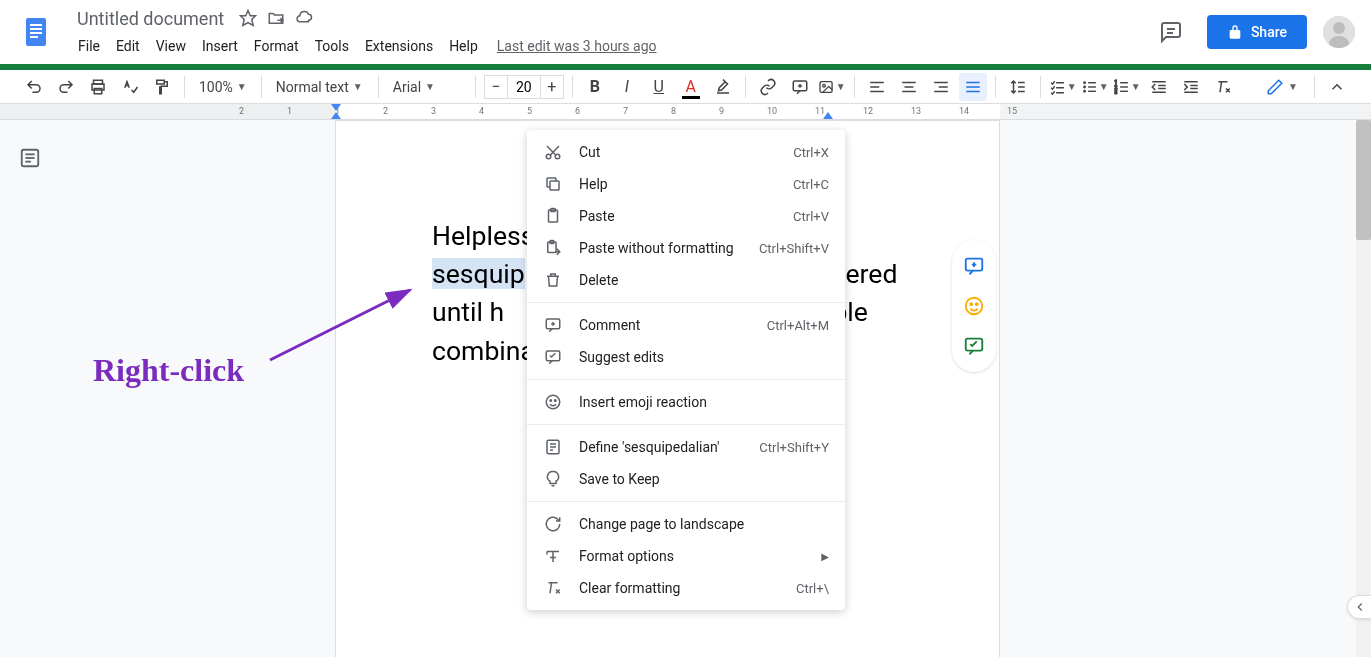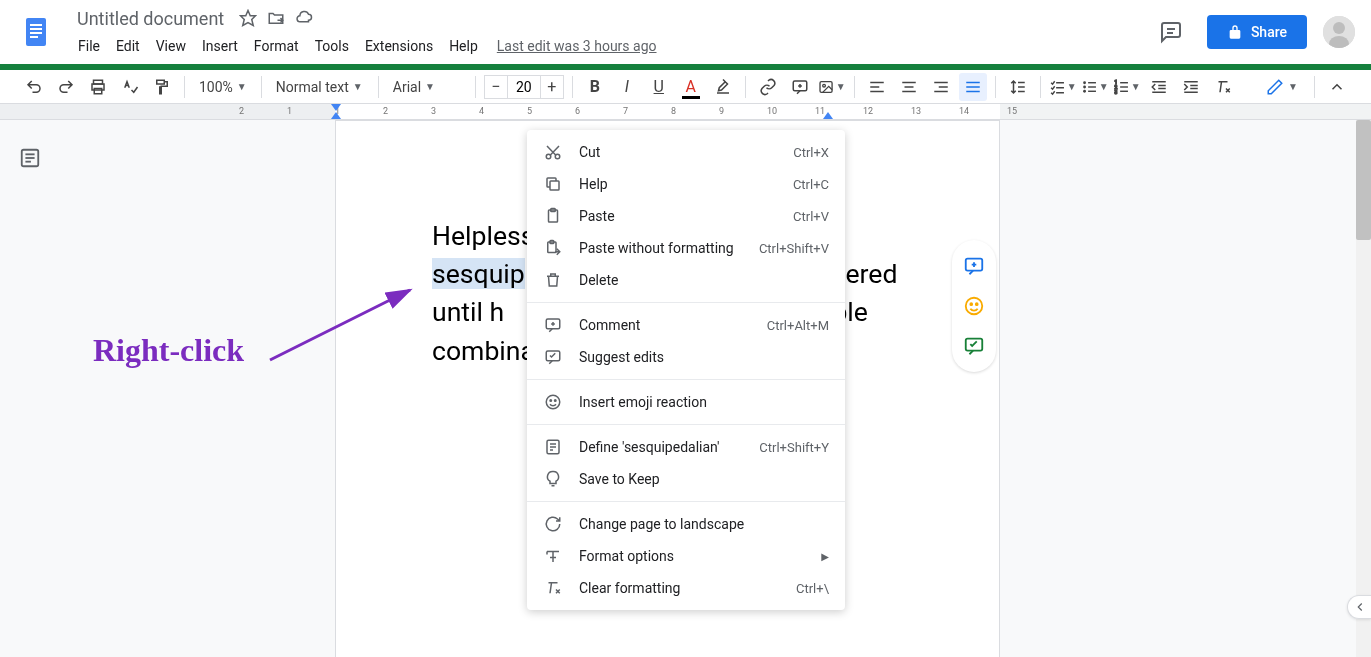--- a/index.html
+++ b/index.html
@@ -53,21 +53,21 @@
 .side-tool { width: 36px; height: 36px; display: flex; align-items: center; justify-content: center; cursor: pointer; border-radius: 50%; }
 
 .context-menu { position: absolute; left: 527px; top: 130px; width: 318px; background: #fff; border-radius: 4px; box-shadow: 0 2px 10px rgba(0,0,0,0.2); padding: 6px 0; z-index: 100; }
 .ctx-item { display: flex; align-items: center; padding: 6px 16px; cursor: pointer; font-size: 14px; color: #202124; min-height: 32px; }
 .ctx-icon { width: 20px; height: 20px; margin-right: 16px; color: #5f6368; display: flex; align-items: center; justify-content: center; flex-shrink: 0; }
 .ctx-label { flex: 1; }
 .ctx-shortcut { color: #5f6368; font-size: 13px; }
 .ctx-sep { height: 1px; background: #e8eaed; margin: 6px 0; }
 .ctx-arrow { color: #5f6368; font-size: 10px; }
 
-.annotation { position: absolute; left: 93px; top: 332px; font-family: 'Comic Sans MS', cursive; font-size: 32px; color: #7b2cbf; font-weight: bold; z-index: 50; }
+.annotation { position: absolute; left: 93px; top: 352px; font-family: 'Comic Sans MS', cursive; font-size: 32px; color: #7b2cbf; font-weight: bold; z-index: 50; }
 .annotation-arrow { position: absolute; left: 250px; top: 280px; z-index: 50; pointer-events: none; }
 
 .scrollbar-v { position: absolute; right: 0; top: 120px; bottom: 0; width: 15px; background: #f1f1f1; }
 .scrollbar-thumb { position: absolute; top: 0; width: 100%; height: 120px; background: #c1c1c1; border-radius: 2px; }
 
 .hide-panel-btn { position: absolute; right: 0; top: 595px; width: 24px; height: 24px; background: #fff; border: 1px solid #dadce0; border-right: none; border-radius: 12px 0 0 12px; display: flex; align-items: center; justify-content: center; cursor: pointer; color: #5f6368; box-shadow: 0 1px 3px rgba(0,0,0,.1); }
 
 .text-color-btn { position: relative; }
 .text-color-underline { position: absolute; bottom: 2px; left: 5px; right: 5px; height: 3px; background: #000; }
 </style>

